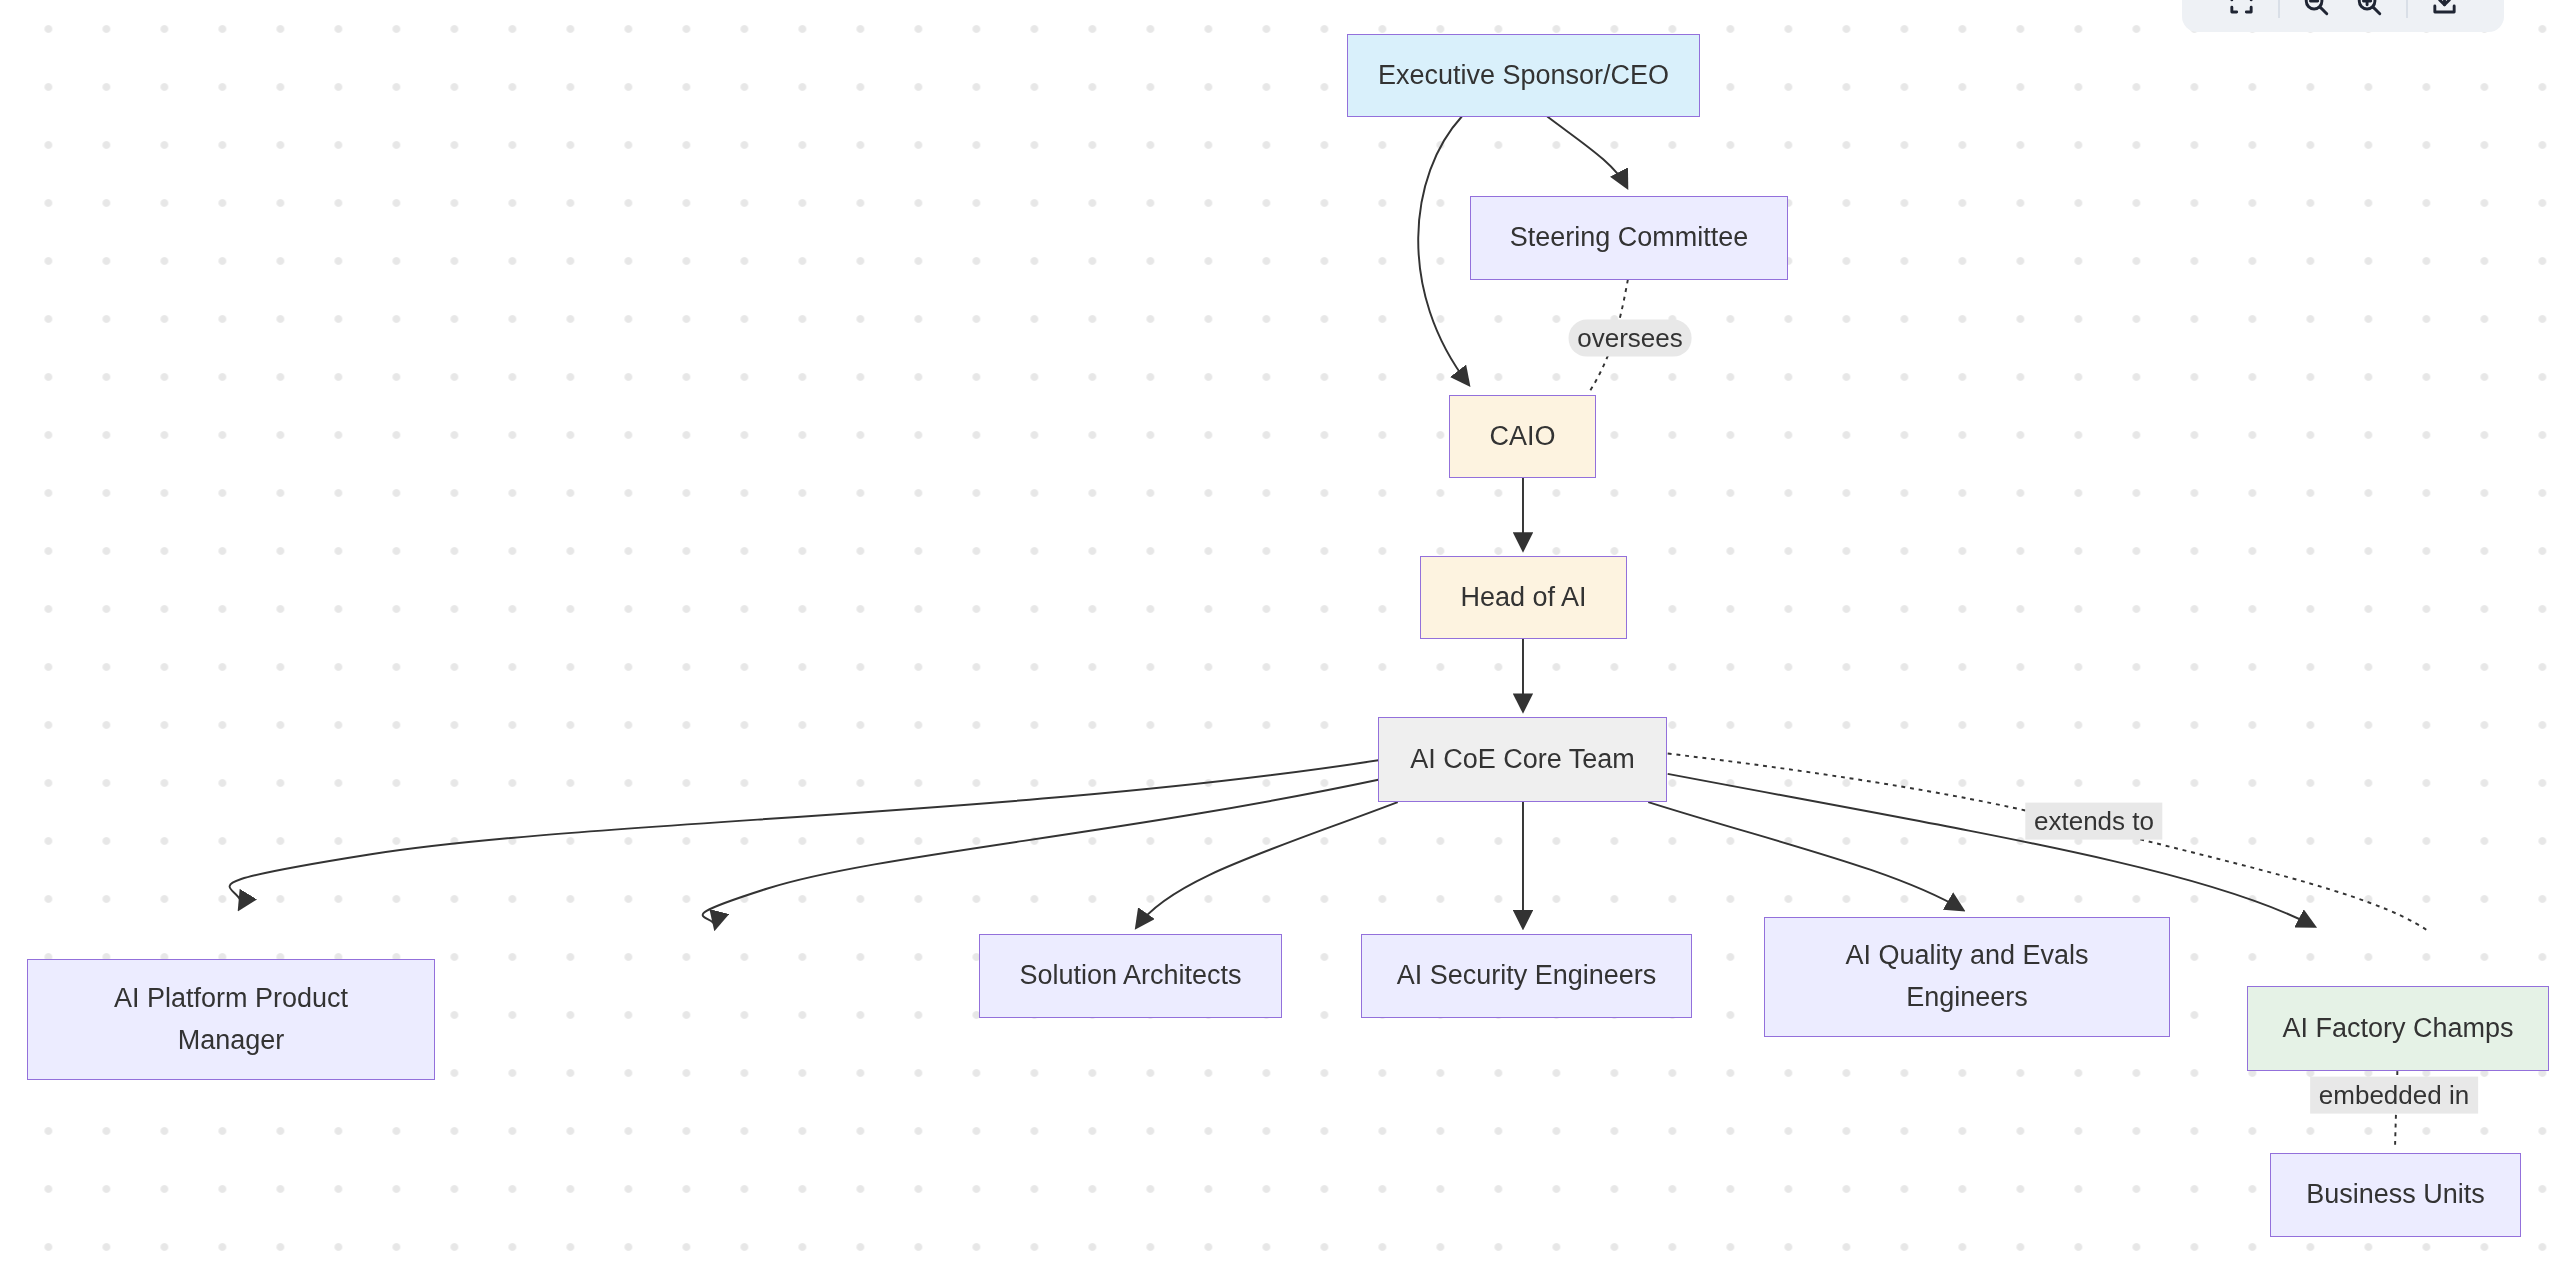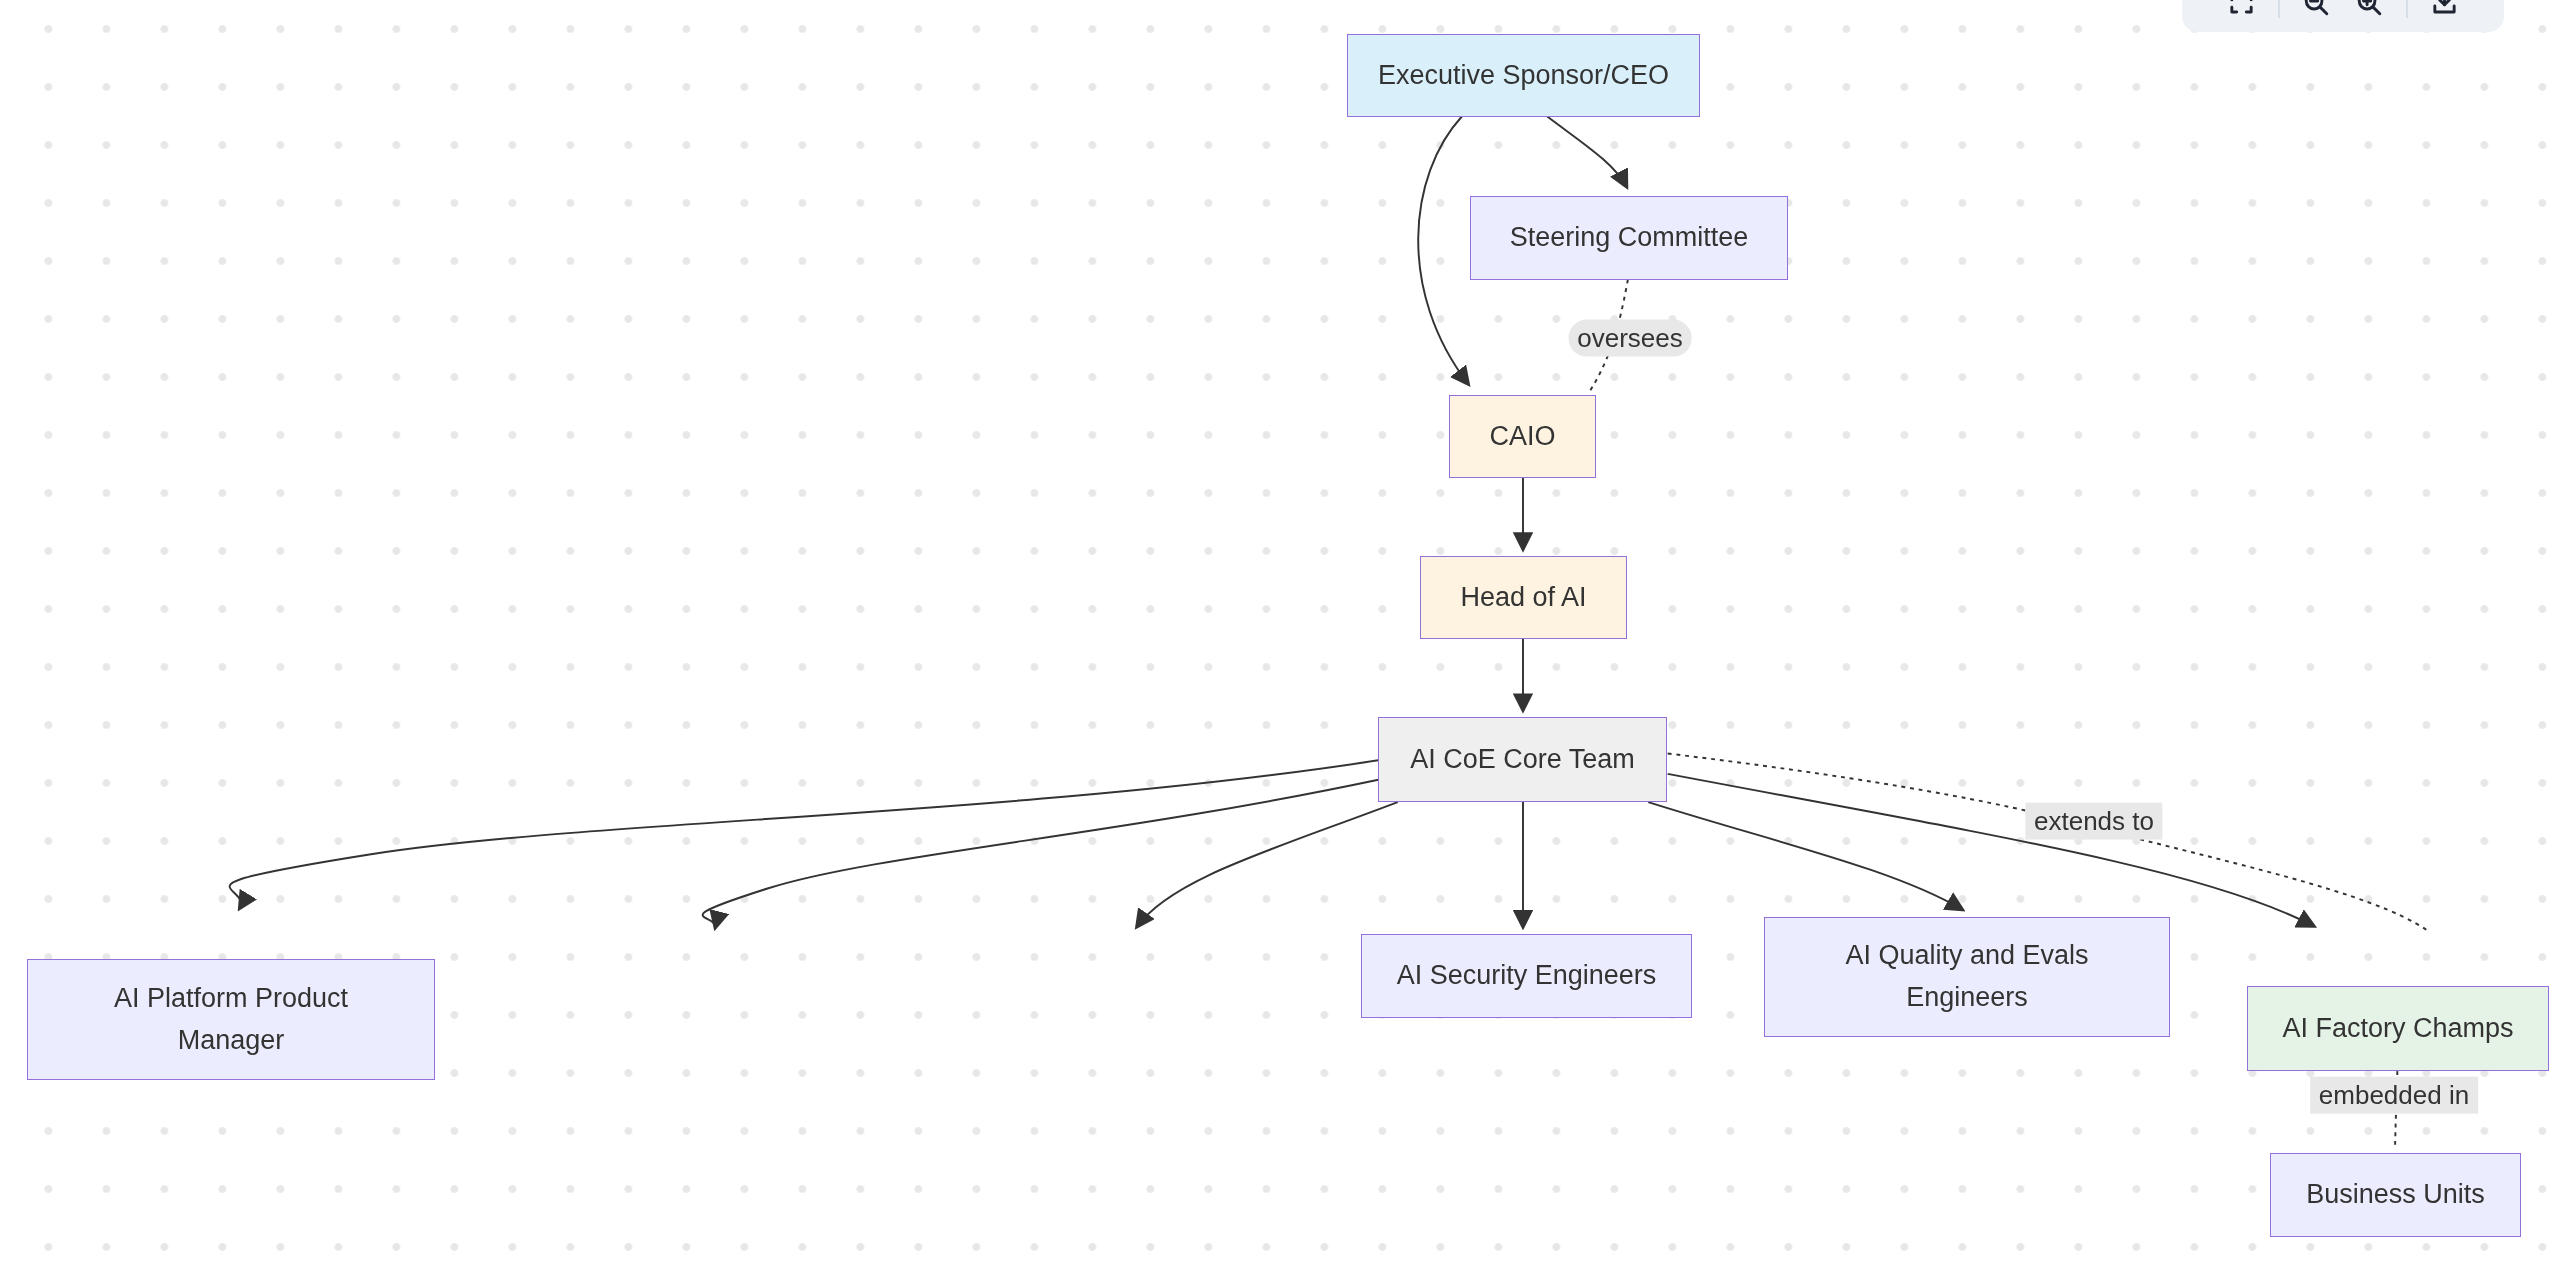--- a/index.html
+++ b/index.html
@@ -100,20 +100,23 @@
   </div>
   <div class="node n-head">
     <span class="lbl">Head of AI</span>
   </div>
   <div class="node n-core">
     <span class="lbl">AI CoE Core Team</span>
   </div>
   <div class="node n-ppm">
     <span class="lbl">AI Platform Product Manager</span>
   </div>
+  <div class="node n-sa">
+    <span class="lbl">Solution Architects</span>
+  </div>
   <div class="node n-sec">
     <span class="lbl">AI Security Engineers</span>
   </div>
   <div class="node n-qe">
     <span class="lbl">AI Quality and Evals Engineers</span>
   </div>
   <div class="node n-champs">
     <span class="lbl">AI Factory Champs</span>
   </div>
   <div class="node n-bu">

